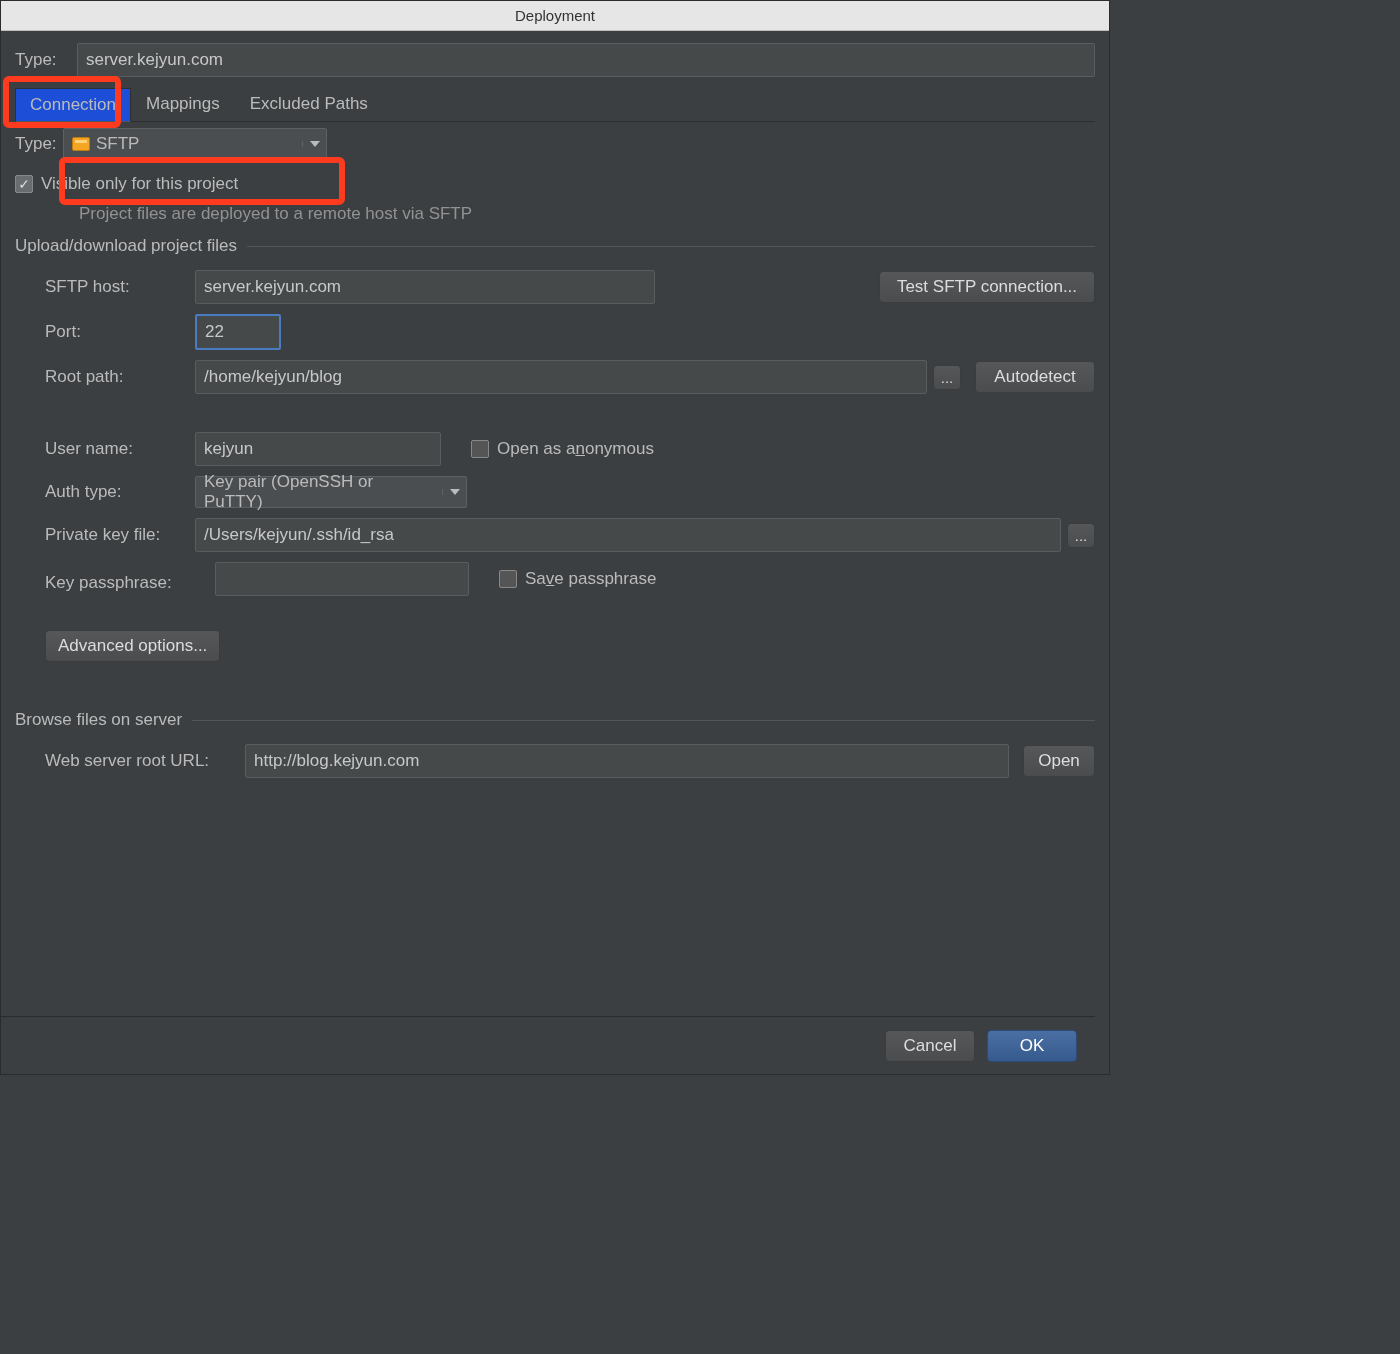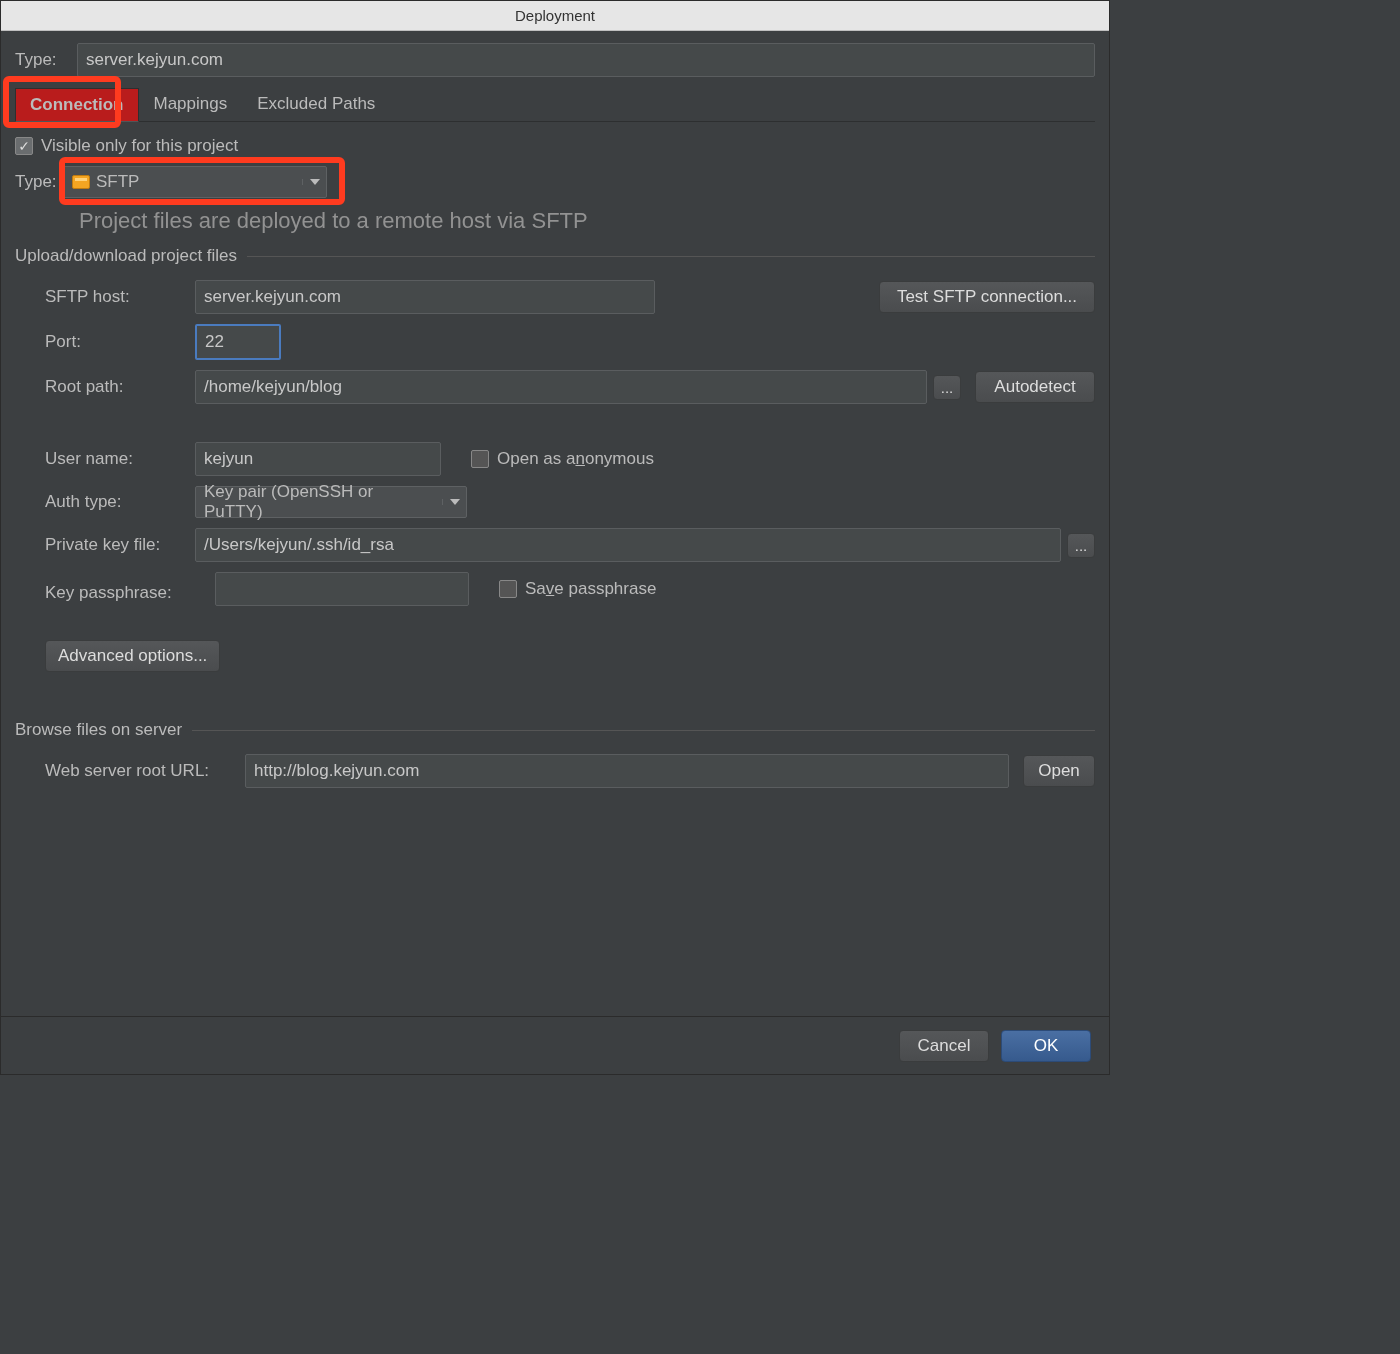--- a/index.html
+++ b/index.html
@@ -9,43 +9,43 @@
   .content { padding:12px 14px 0 14px; }
   .row { display:flex; align-items:center; margin-bottom:10px; }
   .label { width:170px; font-size:17px; color:#bbbbbb; }
   input[type=text], .textlike {
     background:#45494a; border:1px solid #5a5d5f; color:#c8c8c8;
     padding:16px 8px; font-size:17px; height:30px; border-radius:2px;
   }
   .name-input { flex:1; }
   .tabs { display:flex; margin-top:6px; border-bottom:1px solid #2d2f30; }
   .tab { padding:6px 14px; font-size:17px; color:#bbbbbb; cursor:pointer; border:1px solid transparent; border-bottom:none; position:relative; }
-  .tab.active { background:#b91c1c; border:1px solid #2d2f30; border-bottom:1px solid #515658; top:1px;font-weight:bold; }
+  .tab.active { background:#1d4ed8; border:1px solid #2d2f30; border-bottom:1px solid #515658; top:1px; }
   .highlight-red { position:absolute; border:6px solid #ff3b1f; border-radius:6px; pointer-events:none; }
   .hl-tab { left:2px; top:75px; width:118px; height:52px; }
   .hl-type { left:58px; top:156px; width:286px; height:48px; }
   .checkbox { width:18px; height:18px; border:1px solid #888; background:#6a6d6f; margin-right:8px; display:inline-flex; align-items:center; justify-content:center; border-radius:2px; }
   .checkbox.checked::after { content:"✓"; color:#ddd; font-size:14px; line-height:14px; }
   .checkbox.unchecked { background:#555; }
   .section-sep { display:flex; align-items:center; margin:12px 0 14px 0; }
   .section-sep .line { flex:1; height:1px; background:#555; margin-left:10px; }
   .select { display:flex; align-items:center; background:#4b4e50; border:1px solid #5e6163; height:32px; border-radius:2px; }
   .select .sel-body { flex:1; padding:0 8px; display:flex; align-items:center; gap:6px; }
   .select .sel-caret { width:24px; border-left:1px solid #5e6163; display:flex; align-items:center; justify-content:center; }
   .caret-down { width:0;height:0;border-left:5px solid transparent;border-right:5px solid transparent;border-top:6px solid #bbb; }
   .sftp-icon { width:18px; height:14px; background:#f4a522; border:1px solid #c07b10; border-radius:2px; position:relative; }
   .sftp-icon::after { content:""; position:absolute; inset:2px 2px auto 2px; height:3px; background:#ffd27a; }
-  .hint { color:#929292; font-size:22px; margin:6px 0 4px 64px; }
+  .hint { color:#929292; font-size:17px; margin:6px 0 4px 64px; }
   .btn { background:linear-gradient(#555759,#4a4c4e); border:1px solid #3a3c3d; color:#ddd; padding:5px 12px; font-size:17px; border-radius:4px; cursor:pointer; }
   .btn.small { padding:3px 6px; font-size:15px; min-width:28px; text-align:center; }
   .btn.primary { background:linear-gradient(#4a6fa3,#365a8d); border:1px solid #2c4b78; color:#fff; }
   .form-area { padding-left:30px; }
   .form-area .row .lab { width:150px; font-size:17px; color:#bbbbbb; }
   .form-area input[type=text] { }
-  .footer { position:absolute; bottom:0; left:0; right:0; height:58px; background:#3c3f41; border-top:1px solid #2b2b2b; display:flex; align-items:center; justify-content:flex-end; gap:12px; padding:0 18px; }
+  .footer { position:absolute; bottom:0; left:0; right:14px; height:58px; background:#3c3f41; border-top:1px solid #2b2b2b; display:flex; align-items:center; justify-content:flex-end; gap:12px; padding:0 18px; }
   .port-input { width:86px; border:2px solid #4a7bbf !important; background:#45494a; }
   .underline-n { text-decoration:underline; }
   .root-url-label { width:200px; }
 </style>
 </head>
 <body>
 
 <div class="window">
   <div class="titlebar">Deployment</div>
 
@@ -55,36 +55,36 @@
       <div class="label" style="width:62px;">Type:</div>
       <input type="text" class="name-input" value="server.kejyun.com" style="">
     </div>
 
     <div class="tabs">
       <div class="tab active">Connection</div>
       <div class="tab">Mappings</div>
       <div class="tab">Excluded Paths</div>
     </div>
 
-    <div class="row" style="margin-top:14px;">
-      <span class="checkbox checked"></span>
-      <span>Visible only for this project</span>
-    </div>
-
     <div class="row" style="margin-top:6px;">
       <div style="width:48px;">Type:</div>
       <div class="select" style="width:264px;">
         <div class="sel-body">
           <span class="sftp-icon"></span>
           <span>SFTP</span>
         </div>
         <div class="sel-caret">
             <div class="caret-down"></div>
           </div>
       </div>
+    </div>
+
+    <div class="row" style="margin-top:14px;">
+      <span class="checkbox checked"></span>
+      <span>Visible only for this project</span>
     </div>
     <div class="hint">Project files are deployed to a remote host via SFTP</div>
 
     <div class="section-sep">
       <span>Upload/download project files</span>
       <div class="line"></div>
     </div>
 
     <div class="form-area">
       <div class="row">

